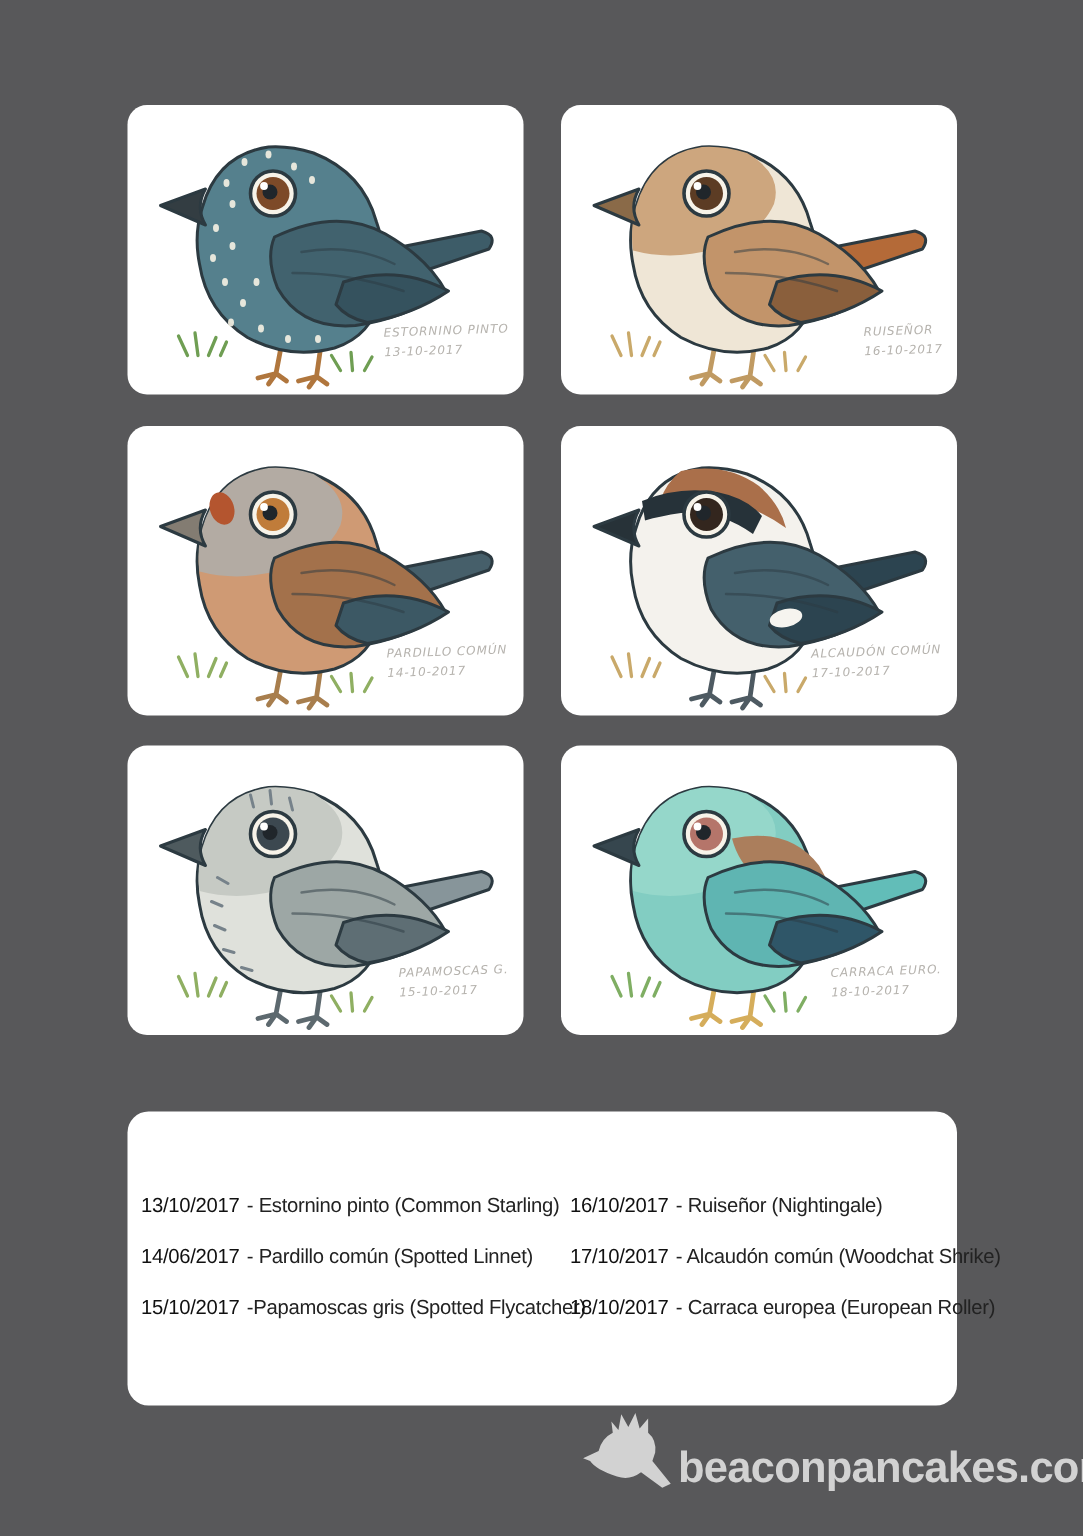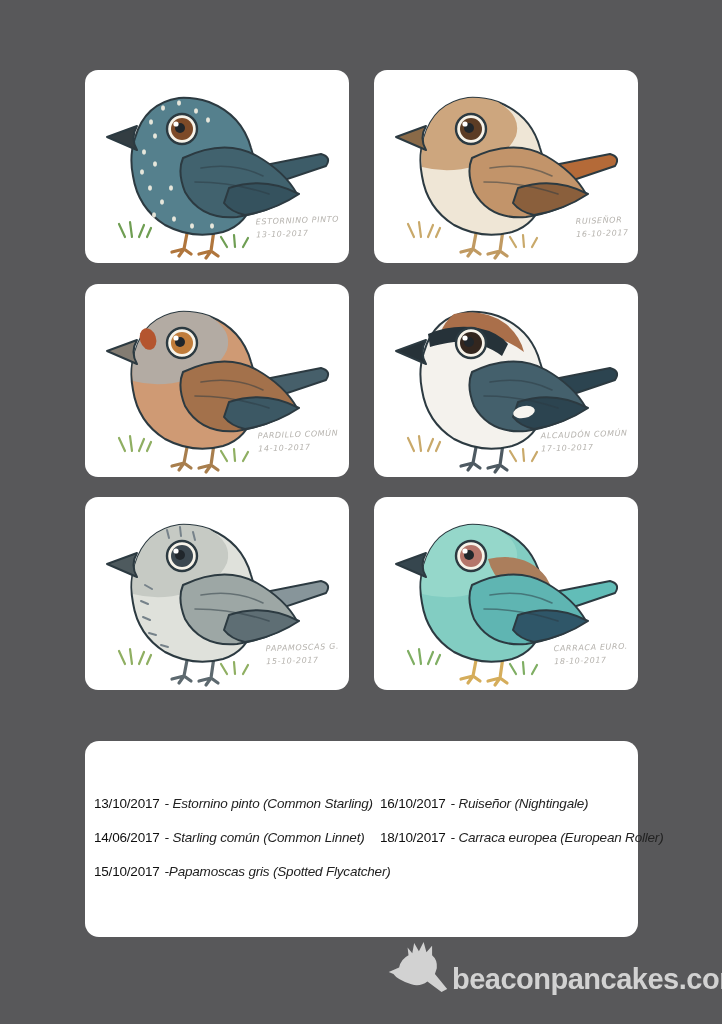--- a/index.html
+++ b/index.html
@@ -22,21 +22,21 @@
   .caption{position:absolute;right:10px;bottom:22px;font:italic 8px "DejaVu Sans",sans-serif;
            color:#b6b3ae;letter-spacing:.6px;line-height:1.6;transform:rotate(-2deg);
            text-transform:uppercase;text-align:left;}
   .caption span{display:block;}
   
   .legend{position:absolute;left:85px;top:741px;width:553px;height:196px;background:#ffffff;border-radius:14px;}
   .lcol{position:absolute;top:54px;display:flex;flex-direction:column;gap:17px;
         font-size:13.5px;line-height:17px;letter-spacing:-0.2px;white-space:nowrap;}
   .lcol1{left:9px;} .lcol2{left:295px;}
   .lg-date{font-weight:normal;color:#101010;}
-  .lg-name{color:#222222;margin-left:5px;font-style:italic;}
+  .lg-name{color:#222222;margin-left:5px;}
   
   .footer-icon{position:absolute;left:386px;top:941px;width:62px;height:66px;}
   .footer-text{position:absolute;left:452px;top:963px;font-weight:bold;font-size:29px;
                color:#d2d2d2;letter-spacing:-0.5px;font-family:"Liberation Sans",sans-serif;}
 </style>
 </head>
 <body>
 
 <div class="page">
 
@@ -201,29 +201,32 @@
         <span>18-10-2017</span>
     </div>
   </div>
 
   <div class="legend">
     <div class="lcol lcol1">
       <div class="lg-row">
         <span class="lg-date">13/10/2017</span><span class="lg-name">- Estornino pinto (Common Starling)</span>
       </div>
       <div class="lg-row">
-        <span class="lg-date">14/06/2017</span><span class="lg-name">- Starling común (Common Linnet)</span>
+        <span class="lg-date">14/06/2017</span><span class="lg-name">- Pardillo común (Spotted Linnet)</span>
       </div>
       <div class="lg-row">
         <span class="lg-date">15/10/2017</span><span class="lg-name">-Papamoscas gris (Spotted Flycatcher)</span>
       </div>
     </div>
     <div class="lcol lcol2">
       <div class="lg-row">
         <span class="lg-date">16/10/2017</span><span class="lg-name">- Ruiseñor (Nightingale)</span>
+      </div>
+      <div class="lg-row">
+        <span class="lg-date">17/10/2017</span><span class="lg-name">- Alcaudón común (Woodchat Shrike)</span>
       </div>
       <div class="lg-row">
         <span class="lg-date">18/10/2017</span><span class="lg-name">- Carraca europea (European Roller)</span>
       </div>
     </div>
   </div>
 
   <svg class="footer-icon" viewBox="0 0 64 70">
     <path d="M2,33 L13,28 Q15,19 23,15 L22,7 L27,13 L29,2 L34,11 L39,1 L42,12 L48,5 L48,15 Q54,20 53,29 L51,35 L64,51 L58,54 L43,43 Q35,49 26,46 Q11,41 7,35 Z" fill="#d2d2d2"></path>
   </svg>

